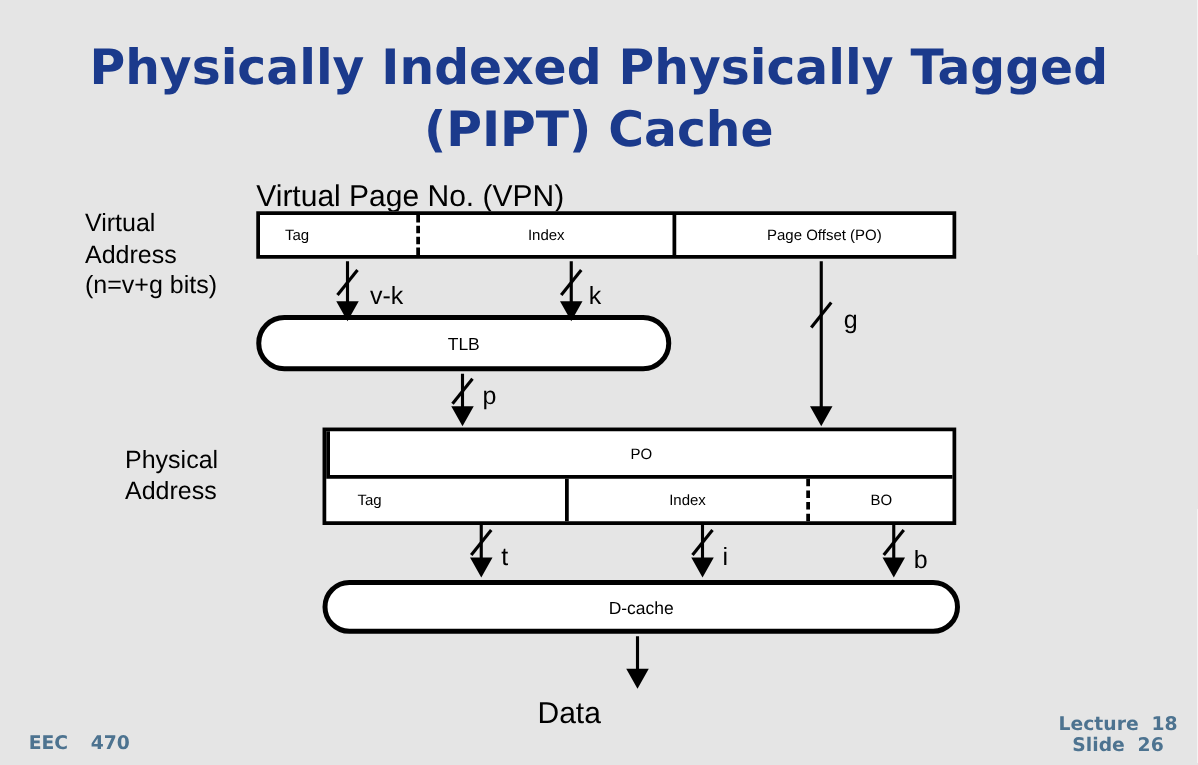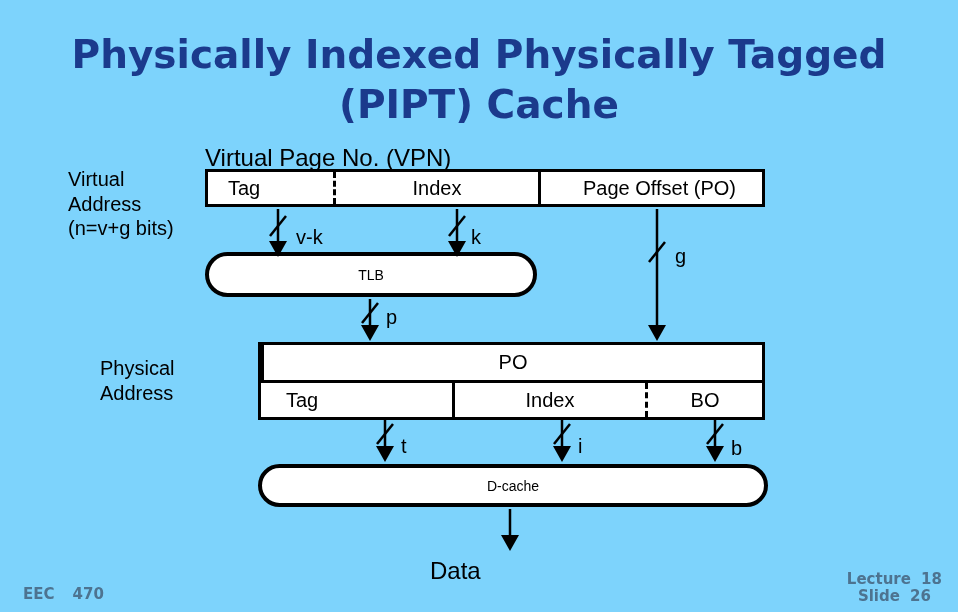--- a/index.html
+++ b/index.html
@@ -1,29 +1,29 @@
 <!DOCTYPE html>
 <html><head>
 <meta charset="utf-8">
 <style>
   html,body{margin:0;padding:0;background:#fff;}
   #slide{
-    position:relative;width:958px;height:612px;background:#7dd3fc;overflow:hidden;
+    position:relative;width:958px;height:612px;background:#e5e5e5;overflow:hidden;
     font-family:"Liberation Sans",sans-serif;
   }
   .abs{position:absolute;}
   .lbl{font-size:20px;color:#000;white-space:nowrap;line-height:1.1;}
   .title{
     left:0;right:0;top:30px;text-align:center;
     font-family:"DejaVu Sans",sans-serif;font-weight:600;
     font-size:39px;line-height:50px;white-space:nowrap;
   }
   .addr-label{font-size:20px;line-height:24.5px;color:#000;white-space:nowrap;}
   .box{border:3px solid #000;box-sizing:border-box;background:#fff;display:flex;}
-  .cell{display:flex;align-items:center;box-sizing:border-box;font-size:20px;color:#000;white-space:nowrap;}
+  .cell{display:flex;align-items:center;box-sizing:border-box;font-size:12px;color:#000;white-space:nowrap;}
   .cell.center{justify-content:center;}
   .div-solid{border-left:3px solid #000;}
   .div-dash{border-left:3px dashed #000;}
   .stadium{
     border:4px solid #000;border-radius:24px;box-sizing:border-box;background:#fff;
     display:flex;align-items:center;justify-content:center;
     font-size:14px;color:#000;
   }
   .caption{font-size:24px;color:#000;text-align:left;white-space:nowrap;}
   .footer{font-weight:bold;font-size:15px;font-family:"DejaVu Sans",sans-serif;}

